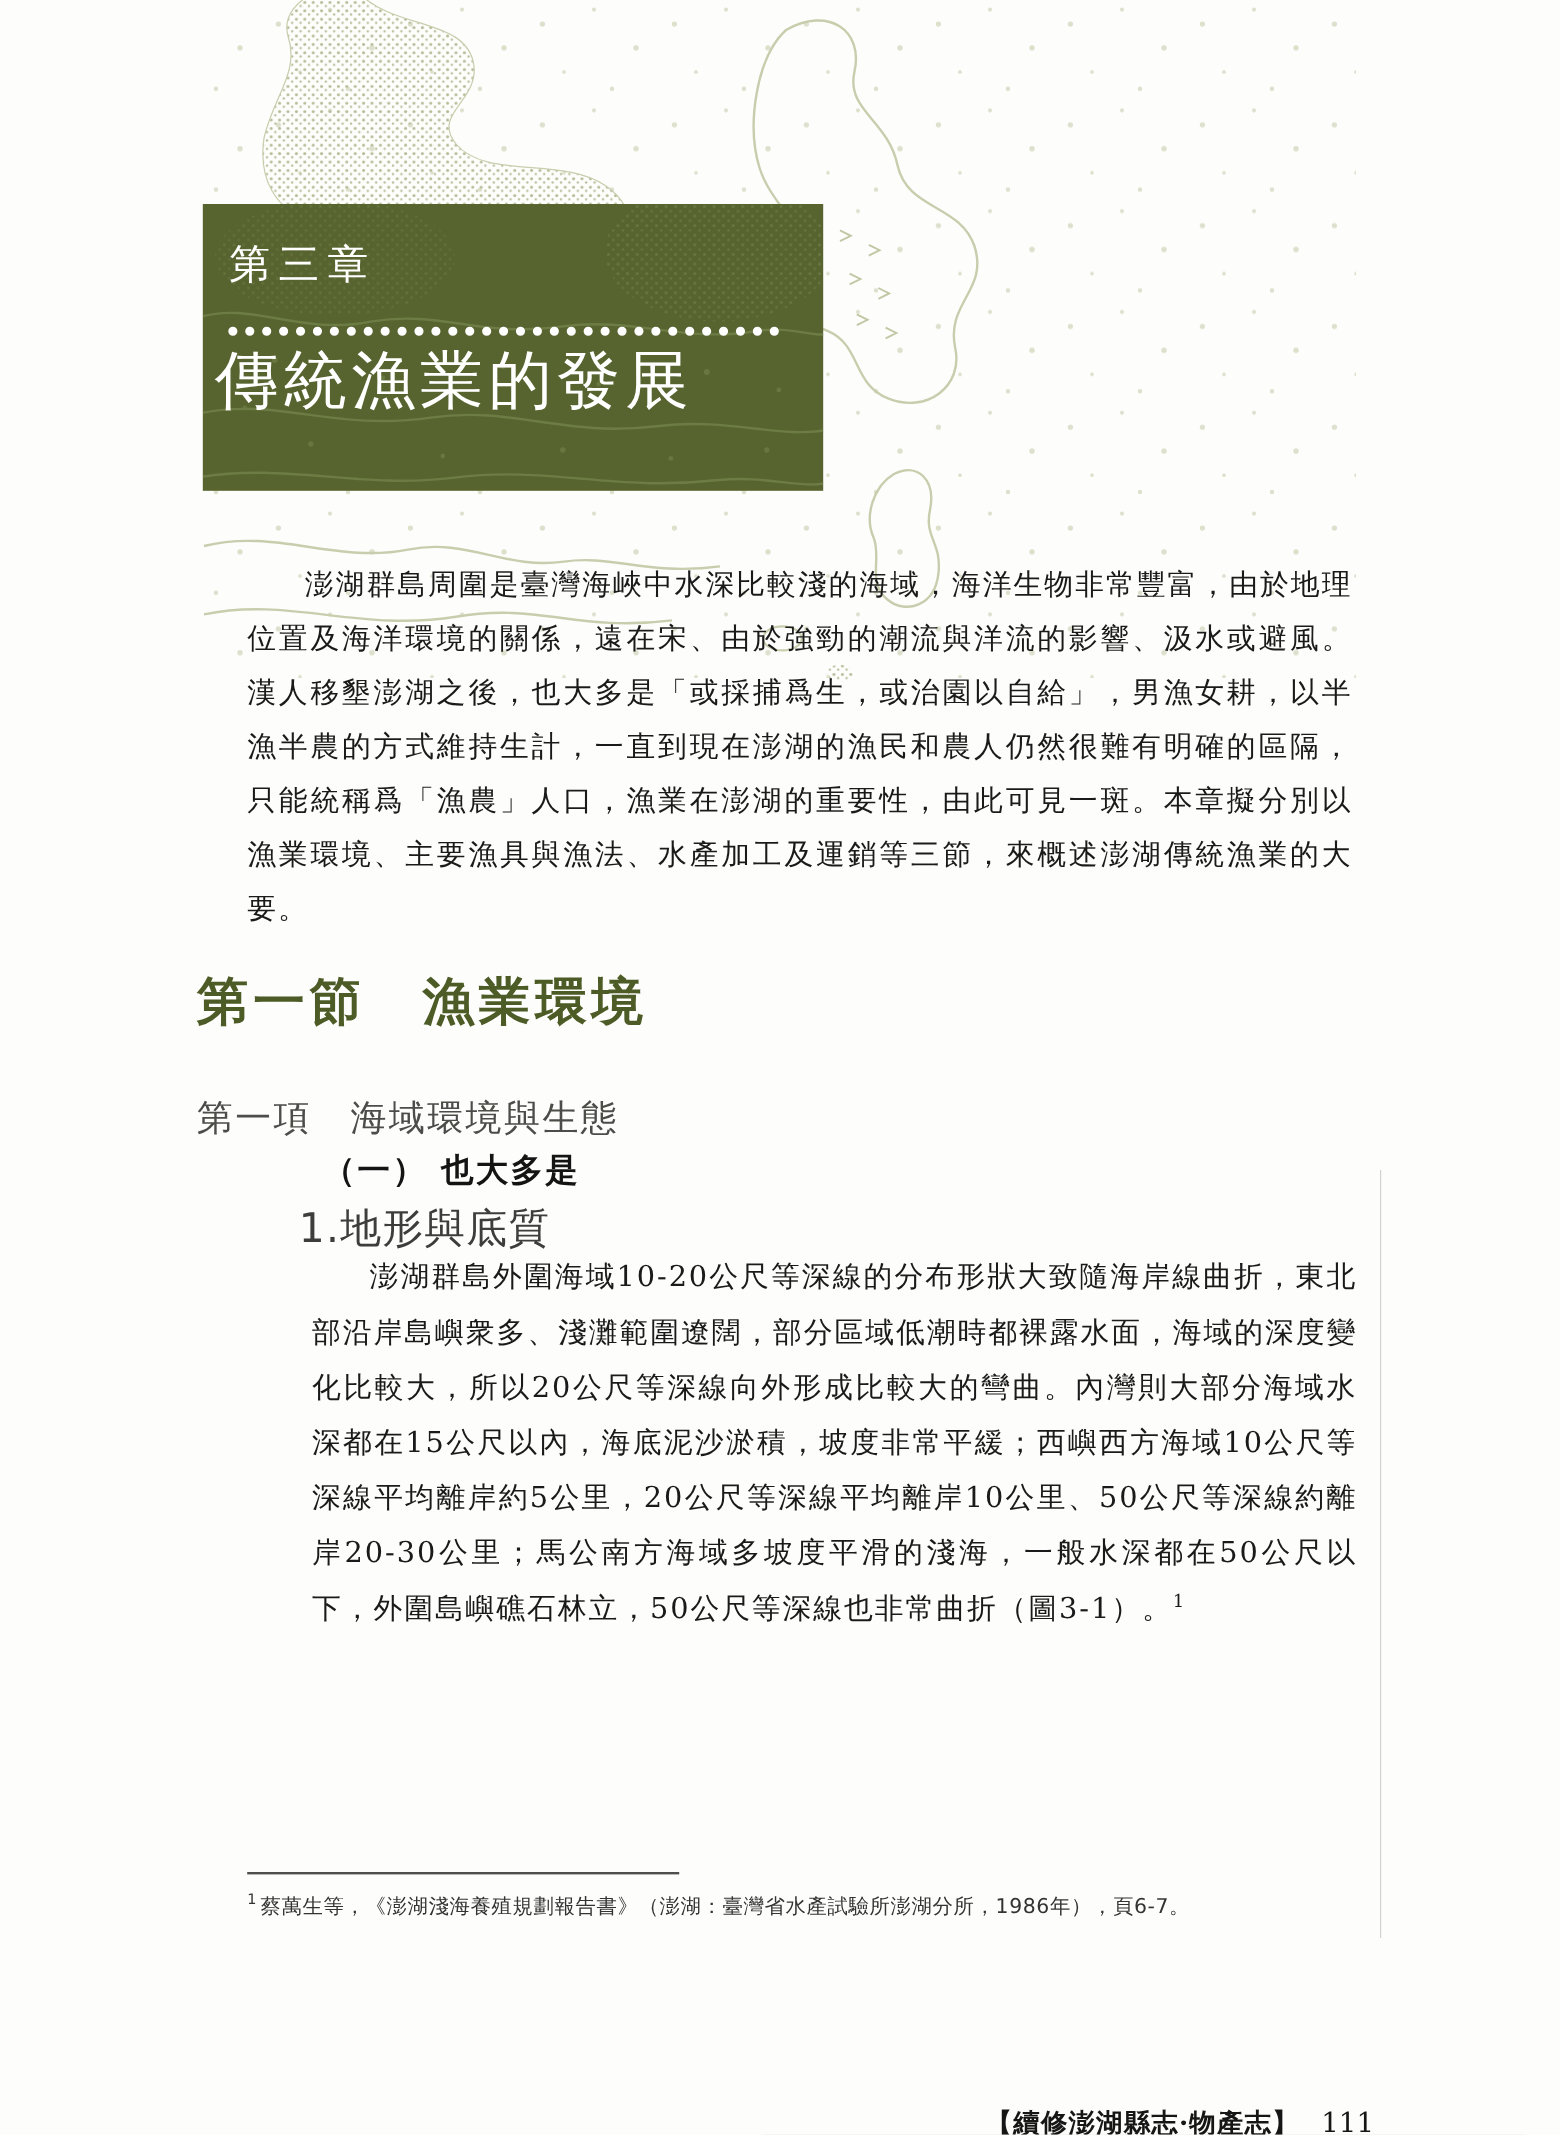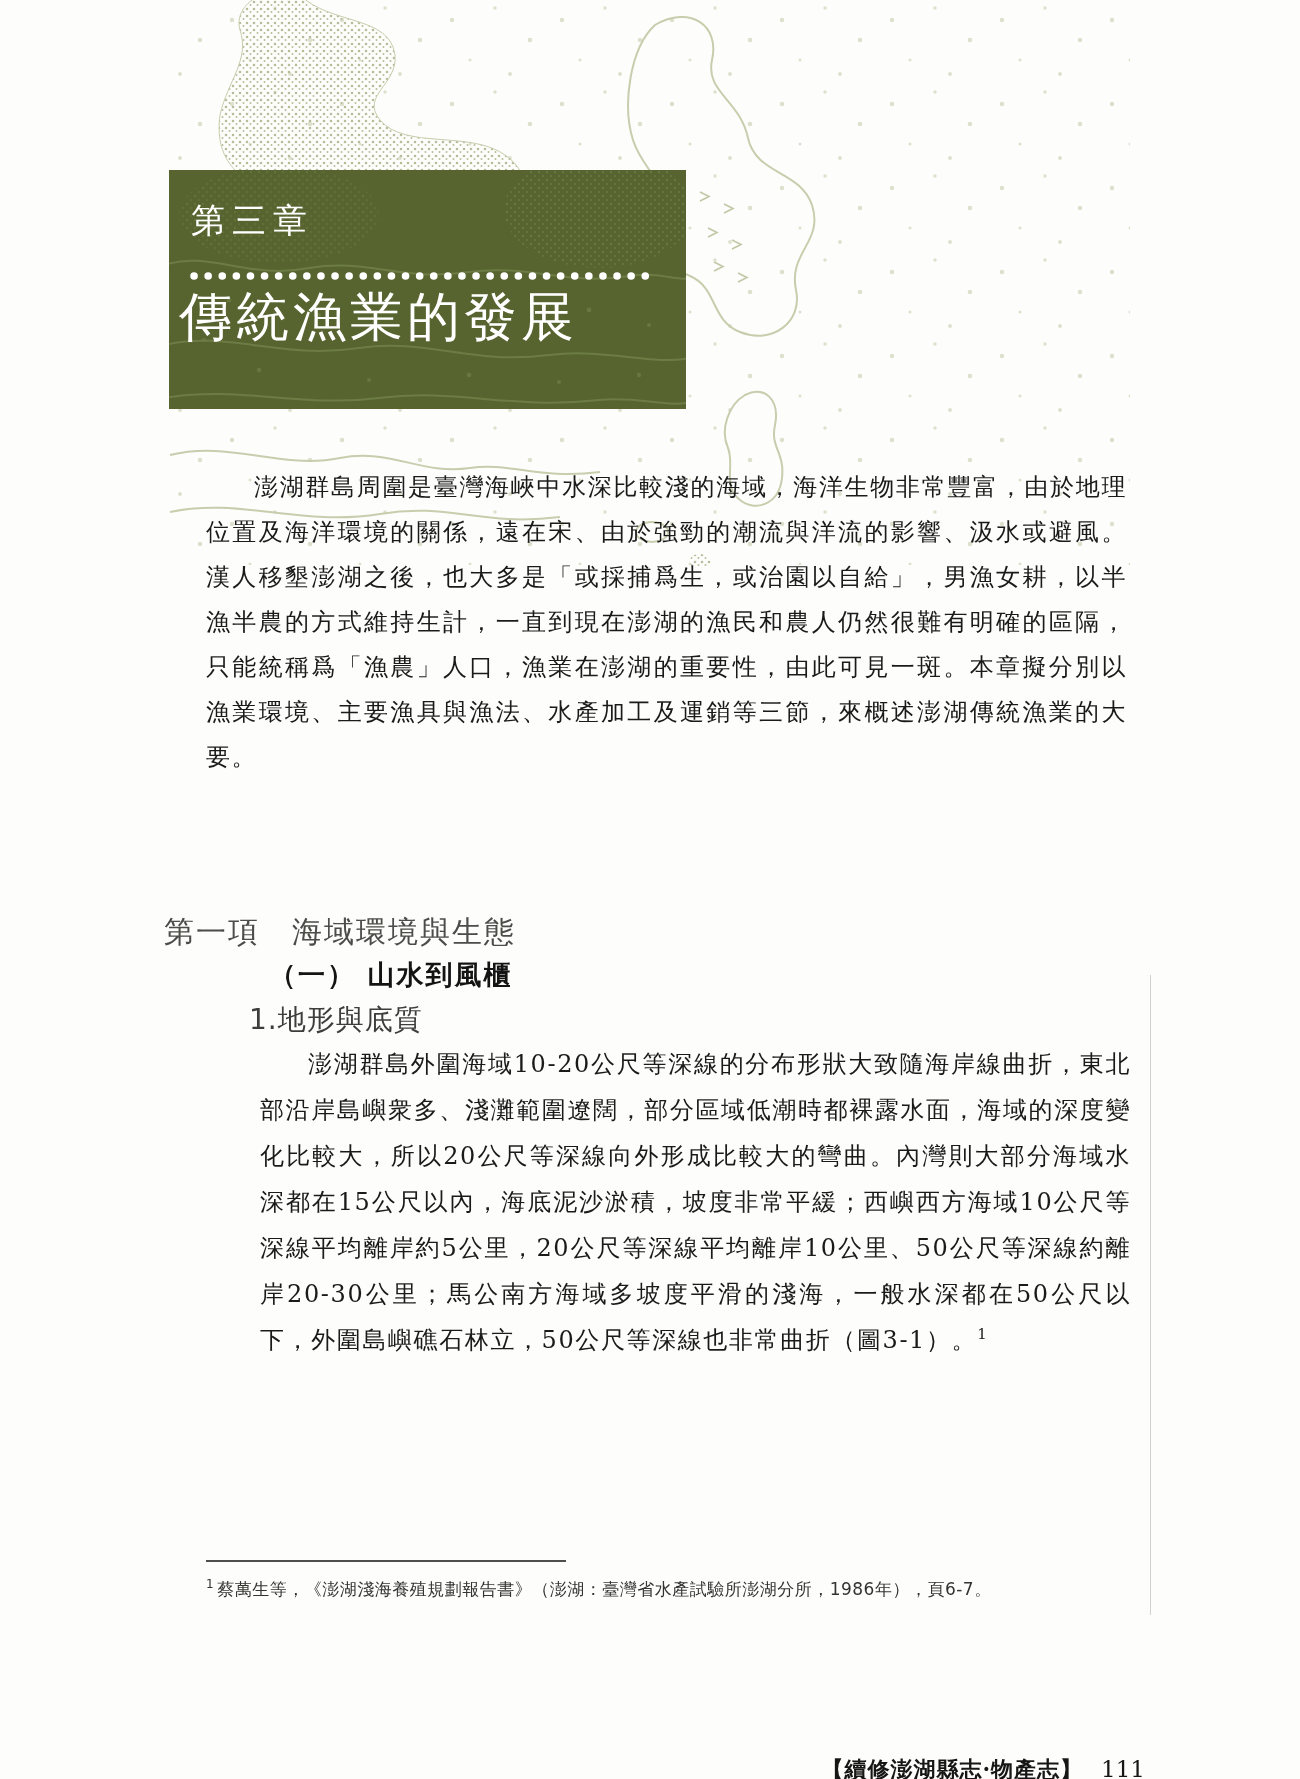--- a/index.html
+++ b/index.html
@@ -44,21 +44,21 @@
     font-family:"DejaVu Sans","Liberation Sans",sans-serif;
     font-size:30px;color:#4c4c49;letter-spacing:2px;white-space:nowrap;
   }
   .item-heading{
     position:absolute;left:269px;top:957px;
     font-size:27px;font-weight:bold;color:#141414;letter-spacing:2px;white-space:nowrap;
   }
   .numbered-heading{
     position:absolute;left:249px;top:1001px;
     font-family:"DejaVu Sans","Liberation Sans",sans-serif;
-    font-size:28px;color:#3d3d3b;letter-spacing:1px;white-space:nowrap;
+    font-size:34px;color:#3d3d3b;letter-spacing:1px;white-space:nowrap;
   }
   .body-block{
     position:absolute;left:260px;top:1041px;width:871px;
     font-size:24px;line-height:46px;letter-spacing:1.6px;
     text-align:justify;color:#1a1a1a;
   }
   .body-block p{margin:0;text-indent:2em;}
   .body-block sup{font-size:15px;letter-spacing:0;line-height:0;}
   
   .footnote-divider{
@@ -156,22 +156,23 @@
     <div class="chapter-dots">
       <svg width="470" height="10">
         <line x1="5" y1="5" x2="465" y2="5" stroke="#ffffff" stroke-width="7.5" stroke-linecap="round" stroke-dasharray="0.1 14"></line>
       </svg>
     </div>
     <div class="chapter-title">傳統漁業的發展</div>
   </div>
 
   <div class="intro">澎湖群島周圍是臺灣海峽中水深比較淺的海域，海洋生物非常豐富，由於地理位置及海洋環境的關係，遠在宋、由於強勁的潮流與洋流的影響、汲水或避風。漢人移墾澎湖之後，也大多是「或採捕爲生，或治園以自給」，男漁女耕，以半漁半農的方式維持生計，一直到現在澎湖的漁民和農人仍然很難有明確的區隔，只能統稱爲「漁農」人口，漁業在澎湖的重要性，由此可見一斑。本章擬分別以漁業環境、主要漁具與漁法、水產加工及運銷等三節，來概述澎湖傳統漁業的大要。</div>
 
+  <div class="section-heading">第一節　漁業環境</div>
   <div class="subsection-heading">第一項　海域環境與生態</div>
-  <div class="item-heading">（一） 山水到風櫃</div>
+  <div class="item-heading">（一） 也大多是</div>
   <div class="numbered-heading">1.地形與底質</div>
 
   <div class="body-block">
     <p><span>澎湖群島外圍海域10-20公尺等深線的分布形狀大致隨海岸線曲折，東北部沿岸島嶼衆多、淺灘範圍遼闊，部分區域低潮時都裸露水面，海域的深度變化比較大，所以20公尺等深線向外形成比較大的彎曲。內灣則大部分海域水深都在15公尺以內，海底泥沙淤積，坡度非常平緩；西嶼西方海域10公尺等深線平均離岸約5公里，20公尺等深線平均離岸10公里、50公尺等深線約離岸20-30公里；馬公南方海域多坡度平滑的淺海，一般水深都在50公尺以下，外圍島嶼礁石林立，50公尺等深線也非常曲折（圖3-1）。</span><sup>1</sup></p>
   </div>
 
   <div class="footnote-divider"></div>
   <div class="footnote"><sup>1</sup><span>蔡萬生等，《澎湖淺海養殖規劃報告書》（澎湖：臺灣省水產試驗所澎湖分所，1986年），頁6-7。</span></div>
 
   <div class="scan-line"></div>

